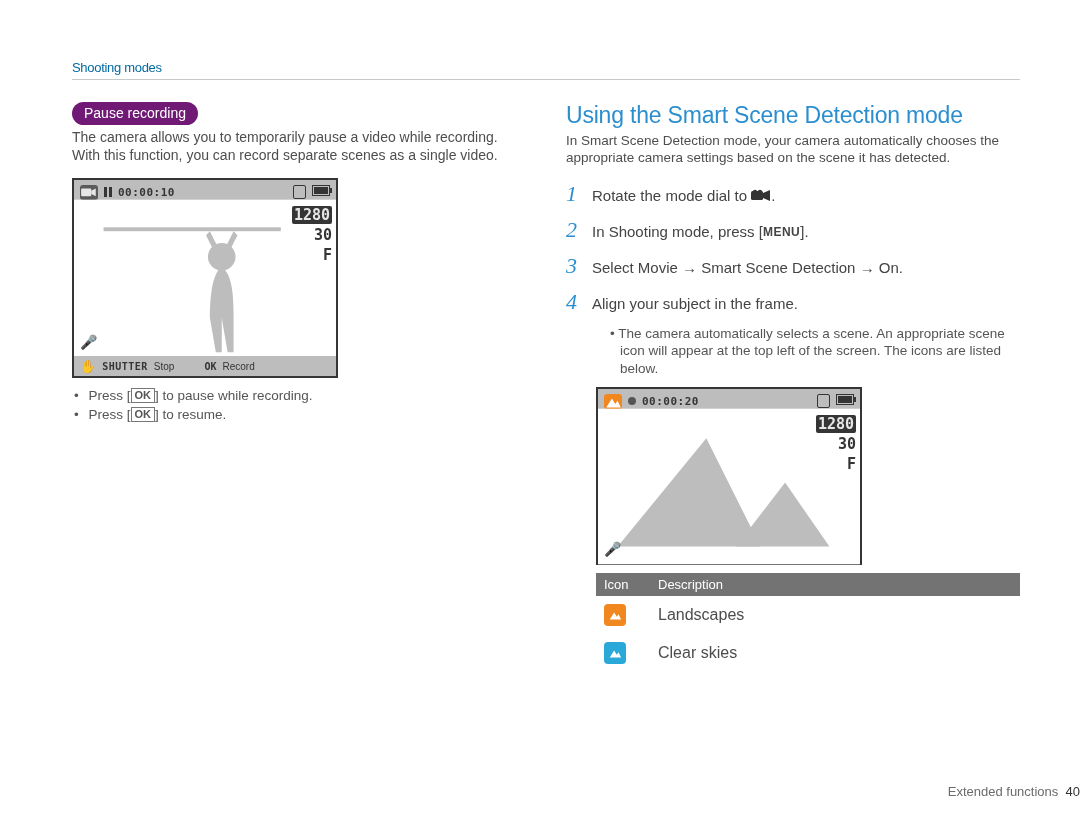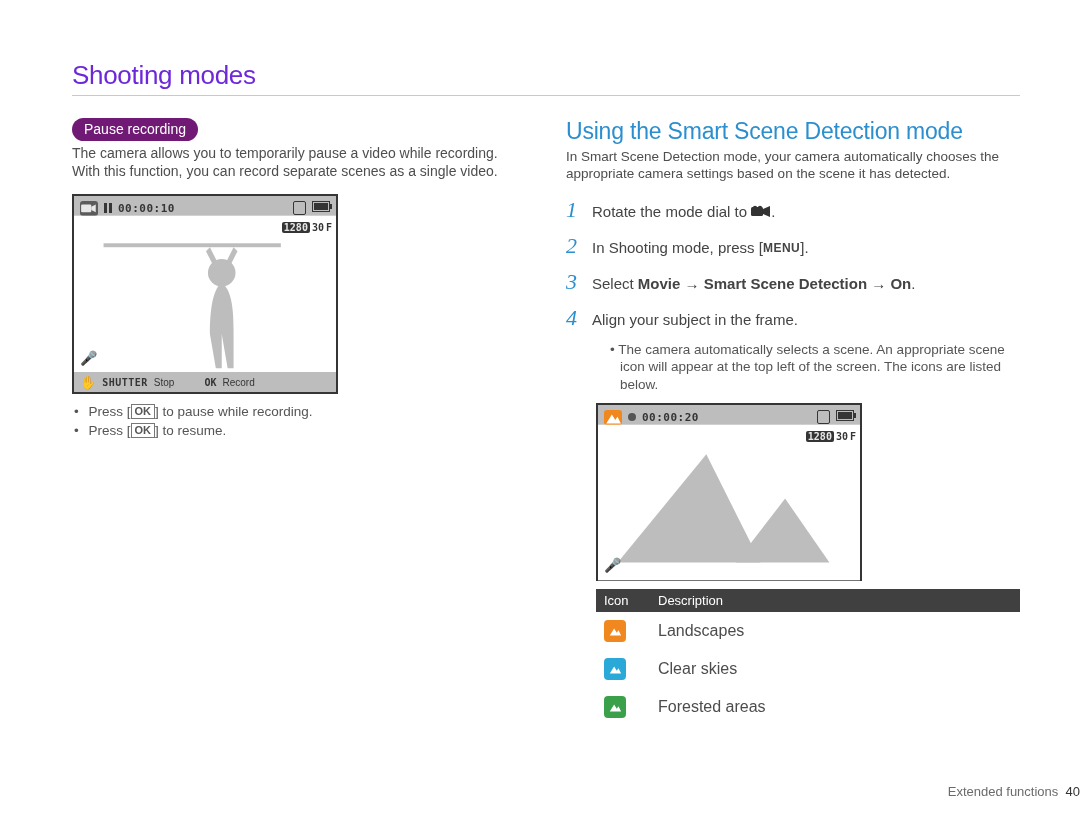--- a/index.html
+++ b/index.html
@@ -8,22 +8,22 @@
     background: #fff;
     color: #545454;
     width: 1080px;
     height: 815px;
     position: relative;
   }
   .page {
     padding: 60px 60px 0 72px;
   }
   .page-header {
-    font-size: 26px;
-    color: #6d28d9;
+    font-size: 13px;
+    color: #0369a1;
     font-weight: 300;
     border-bottom: 1px solid #c9c9c9;
     padding-bottom: 4px;
     margin-bottom: 22px;
     letter-spacing: -0.3px;
   }
   .columns {
     display: flex;
     gap: 40px;
   }
@@ -85,21 +85,21 @@
   }
   .step-num {
     font-family: Georgia, 'Times New Roman', serif;
     font-style: italic;
     font-size: 22px;
     color: #2b8fcf;
     width: 26px;
     flex-shrink: 0;
   }
   .step-text { flex: 1; }
-  .step-text .bold { font-weight: bold; }
+  .step-text .bold { font-weight: normal; }
   .menu-box {
     display:inline-block;
     font-weight:bold;
     font-size:12px;
     letter-spacing:.5px;
     vertical-align:1px;
   }
   .movie-icon {
     display:inline-flex;
     vertical-align:-1px;
@@ -140,38 +140,38 @@
   .chip.orange { background:#f0881f; }
   .rec-dot { width:8px;height:8px;border-radius:50%;background:#555; }
   .timer { font-family: monospace; font-size:11px; font-weight:bold; color:#353535; letter-spacing:.5px;}
   .topbar .right { margin-left:auto; display:flex; gap:6px; }
   .batt { width:18px;height:11px;border:1.5px solid #353535;position:relative; }
   .batt::after{content:"";position:absolute;right:-3px;top:2px;width:2px;height:5px;background:#353535;}
   .batt .fill{position:absolute;inset:1px;background:#353535;}
   .sd { width:13px;height:14px;border:1.5px solid #353535;border-radius:2px 2px 2px 2px / 2px 2px 2px 2px; position:relative;}
   .screen .rightcol {
     position:absolute; right:4px; top:26px;
-    display:flex; flex-direction:row; gap:2px;
-    font-family:monospace; font-size:10px; font-weight:bold; color:#353535;
+    display:flex; flex-direction:column; gap:2px;
+    font-family:monospace; font-size:15px; font-weight:bold; color:#353535;
     align-items:flex-end;
   }
   .screen .mic { position:absolute; left:6px; bottom:26px; font-size:14px; color:#333;}
   .screen .bottombar {
     position:absolute; left:0; right:0; bottom:0; height:20px;
     background:#bdbdbd;
     display:flex; align-items:center; padding:0 6px; gap:6px;
     font-size:10px; color:#353535; font-weight:bold;
   }
   .hand{font-size:13px;}
   .screen svg.content { position:absolute; inset:0; }
 
   
   .icon-table { width: 100%; border-collapse: collapse; margin-top: 6px; }
   .icon-table th {
-    background: #404040;
+    background: #737373;
     color: #fff;
     font-weight: 400;
     font-size: 13px;
     text-align: left;
     padding: 4px 8px;
   }
   .icon-table th:first-child { width: 54px; }
   .icon-table td {
     font-size: 16px;
     color: #4c4c4c;
@@ -349,28 +349,20 @@
               <td>Landscapes</td>
             </tr>
             <tr>
               <td><span class="scene-icon" style="background:#2aa8d8">
                   <svg viewBox="0 0 16 16">
                     <path d="M2 13 L7 5 L10 10 L12 7 L15 13 Z" fill="#fff"></path>
                   </svg>
                 </span></td>
               <td>Clear skies</td>
             </tr>
-            <tr>
-              <td><span class="scene-icon" style="background:#3aa04a">
-                  <svg viewBox="0 0 16 16">
-                    <path d="M2 13 L7 5 L10 10 L12 7 L15 13 Z" fill="#fff"></path>
-                  </svg>
-                </span></td>
-              <td>Forested areas</td>
-            </tr>
           </tbody>
       </table>
     </div>
   </div>
 </div>
 
 <div class="footer">
   <span>Extended functions</span>&nbsp;&nbsp;<span class="pagenum">40</span>
 </div>
 

